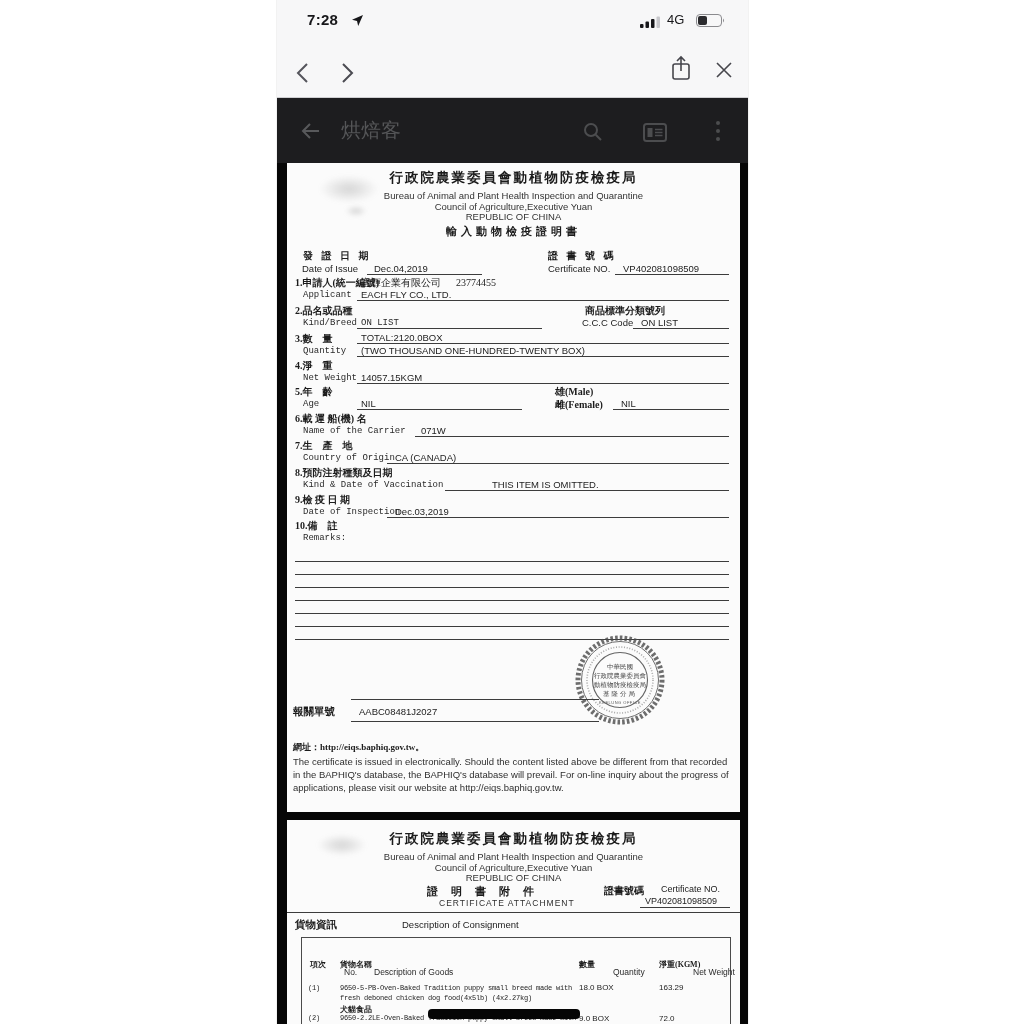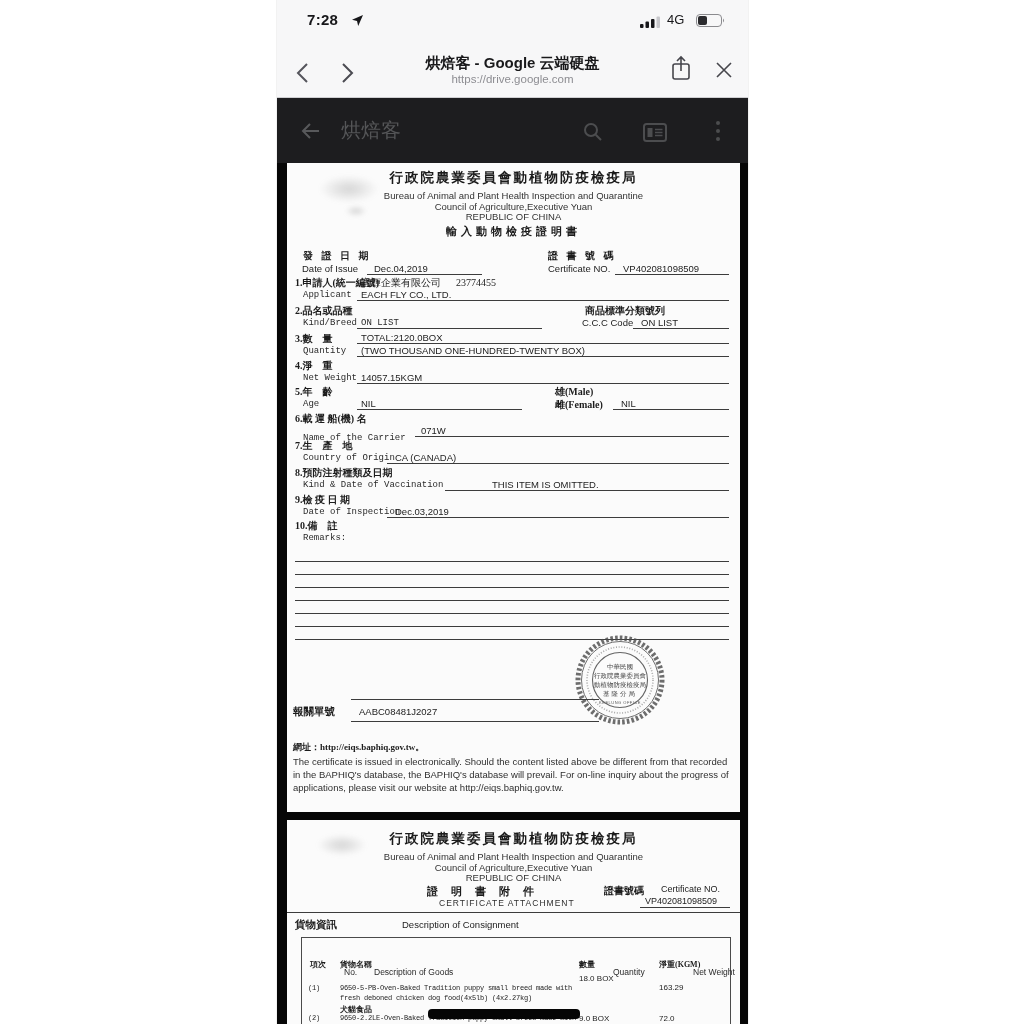--- a/index.html
+++ b/index.html
@@ -89,24 +89,20 @@
     <span class="nav-back">
       <svg width="26" height="26" viewBox="0 0 26 26">
             <path d="M16 4 L7 13 L16 22" fill="none" stroke="#55555c" stroke-width="2"></path>
           </svg>
     </span>
     <span class="nav-fwd">
       <svg width="26" height="26" viewBox="0 0 26 26">
             <path d="M10 4 L19 13 L10 22" fill="none" stroke="#4b4b52" stroke-width="2"></path>
           </svg>
     </span>
-    <div class="ttl-wrap">
-      <div class="p-title">烘焙客 - Google 云端硬盘</div>
-      <div class="p-url">https://drive.google.com</div>
-    </div>
     <span class="share">
       <svg width="24" height="28" viewBox="0 0 24 28">
         <rect x="4" y="10" width="16" height="15" rx="2" fill="none" stroke="#46464c" stroke-width="1.6"></rect>
         <path d="M12 17 L12 3 M8 7 L12 3 L16 7" fill="none" stroke="#46464c" stroke-width="1.6"></path>
       </svg>
     </span>
     <span class="close">
       <svg width="20" height="20" viewBox="0 0 20 20">
             <path d="M3 3 L17 17 M17 3 L3 17" stroke="#46464c" stroke-width="1.6"></path>
           </svg>
@@ -193,21 +189,21 @@
      <div class="abs zh" style="left:8px;top:222px;">5.年　齡</div>
      <div class="abs zh" style="left:268px;top:222px;">雄(Male)</div>
      <div class="abs enl" style="left:16px;top:236px;">Age</div>
      <div class="abs val" style="left:74px;top:235px;">NIL</div>
      <div class="ln" style="left:70px;top:246px;width:165px;"></div>
      <div class="abs zh" style="left:268px;top:235px;">雌(Female)</div>
      <div class="abs val" style="left:334px;top:235px;">NIL</div>
      <div class="ln" style="left:326px;top:246px;width:116px;"></div>
 
      <div class="abs zh" style="left:8px;top:249px;">6.載 運 船(機) 名</div>
-     <div class="abs enl" style="left:16px;top:263px;margin-top:7px;">Name of the Carrier</div>
+     <div class="abs enl" style="left:16px;top:263px;">Name of the Carrier</div>
      <div class="abs val" style="left:134px;top:262px;">071W</div>
      <div class="ln" style="left:128px;top:273px;width:314px;"></div>
 
      <div class="abs zh" style="left:8px;top:276px;">7.生　產　地</div>
      <div class="abs enl" style="left:16px;top:290px;">Country of Origin</div>
      <div class="abs val" style="left:108px;top:289px;">CA (CANADA)</div>
      <div class="ln" style="left:100px;top:300px;width:342px;"></div>
 
      <div class="abs zh" style="left:8px;top:303px;">8.預防注射種類及日期</div>
      <div class="abs enl" style="left:16px;top:317px;">Kind &amp; Date of Vaccination</div>
@@ -281,21 +277,21 @@
        <div class="abs th-zh" style="left:357px;top:13px;">淨重(KGM)</div>
        <div class="abs th-en" style="left:8px;top:29px;">No.</div>
        <div class="abs th-en" style="left:38px;top:29px;">Description of Goods</div>
        <div class="abs th-en" style="left:277px;top:29px;">Quantity</div>
        <div class="abs th-en" style="left:357px;top:29px;">Net Weight</div>
 
        <div class="abs cell" style="left:6px;top:46px;">(1)</div>
        <div class="abs cell" style="left:38px;top:46px;">9650-5-PB-Oven-Baked Tradition puppy small breed made with</div>
        <div class="abs cell" style="left:38px;top:56px;">fresh deboned chicken dog food(4x5lb) (4x2.27kg)</div>
        <div class="abs cellzh" style="left:38px;top:66px;">犬貓食品</div>
-       <div class="abs cnum" style="left:277px;top:36px;">18.0 BOX</div>
+       <div class="abs cnum" style="left:277px;top:45px;">18.0 BOX</div>
        <div class="abs cnum" style="left:357px;top:45px;">163.29</div>
 
        <div class="abs cell" style="left:6px;top:76px;">(2)</div>
        <div class="abs cell" style="left:38px;top:76px;">9650-2.2LE-Oven-Baked Tradition puppy small breed made with</div>
 
        <div class="abs cnum" style="left:277px;top:76px;">9.0 BOX</div>
        <div class="abs cnum" style="left:357px;top:76px;">72.0</div>
        <div class="redact" style="left:126px;top:71px;width:152px;height:10px;"></div>
      </div>
    </div>

